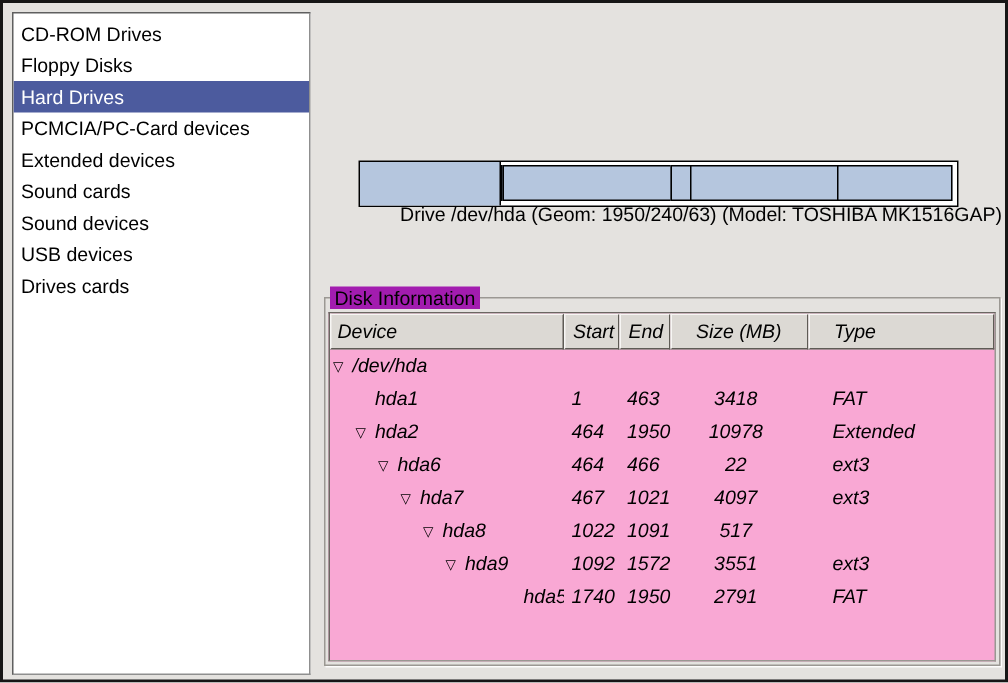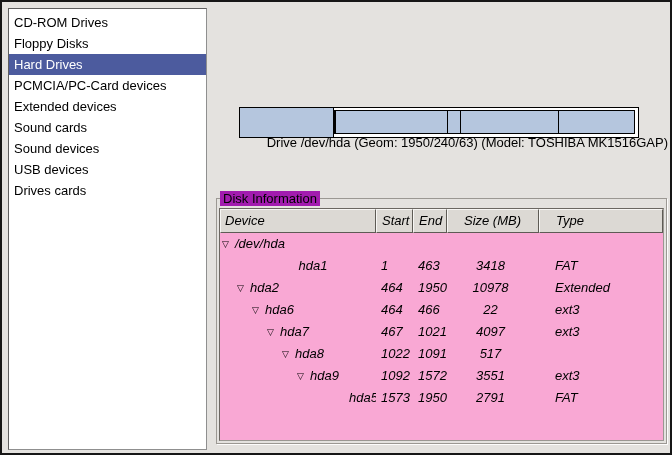--- a/index.html
+++ b/index.html
@@ -95,21 +95,21 @@
             <div class="cell c0" style="padding-left: 2px;">
               <span class="expander">▽</span>
               <span class="dev-name">/dev/hda</span>
             </div>
             <div class="cell c1"></div>
             <div class="cell c2"></div>
             <div class="cell c3"></div>
             <div class="cell c4"></div>
           </div>
           <div class="row">
-            <div class="cell c0" style="padding-left: 17px; justify-content: center;">
+            <div class="cell c0" style="padding-left: 17px;">
               <span class="expander"></span>
               <span class="dev-name">hda1</span>
             </div>
             <div class="cell c1">1</div>
             <div class="cell c2">463</div>
             <div class="cell c3">3418</div>
             <div class="cell c4">FAT</div>
           </div>
           <div class="row">
             <div class="cell c0" style="padding-left: 17px;">
@@ -158,21 +158,21 @@
             <div class="cell c1">1092</div>
             <div class="cell c2">1572</div>
             <div class="cell c3">3551</div>
             <div class="cell c4">ext3</div>
           </div>
           <div class="row">
             <div class="cell c0" style="padding-left: 116px;">
               <span class="expander"></span>
               <span class="dev-name">hda5</span>
             </div>
-            <div class="cell c1">1573</div>
+            <div class="cell c1">1740</div>
             <div class="cell c2">1950</div>
             <div class="cell c3">2791</div>
             <div class="cell c4">FAT</div>
           </div>
         </div>
     </div>
   </div>
 
 </div>
 

